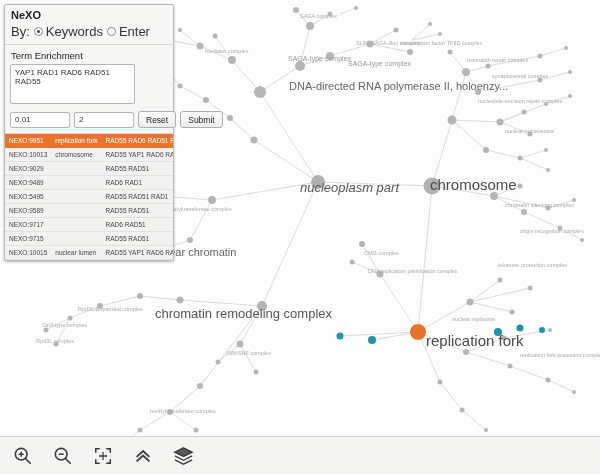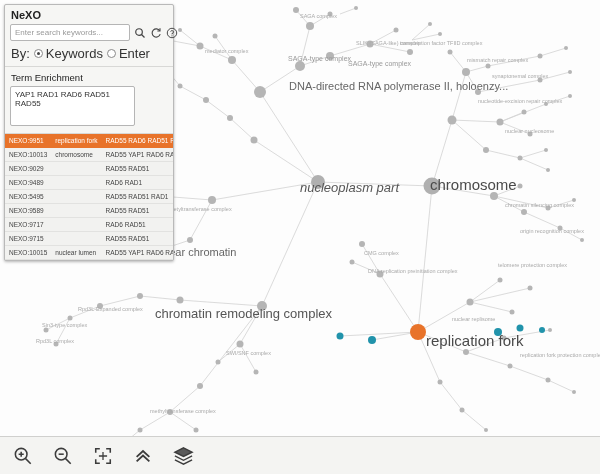--- a/index.html
+++ b/index.html
@@ -435,60 +435,44 @@
       <div class="node-label label-xs" style="left: 150px; top: 408px;">methyltransferase complex</div>
       <div class="node-label label-xs" style="left: 148px; top: 436px;">Set1C/COMPASS complex</div>
       <div class="node-label label-xs" style="left: 88px; top: 190px;">histone methyltransferase complex</div>
       <div class="node-label label-xs" style="left: 452px; top: 316px;">nuclear replisome</div>
       <div class="node-label label-xs" style="left: 520px; top: 352px;">replication fork protection complex</div>
     </div>
 
   <div id="panel">
     <div id="panel-title">NeXO</div>
 
-    <div class="search-row">
-      <input id="search-input" type="text" placeholder="Enter search keywords..." style="">
-      <div class="icon-btn">
-        <svg width="12" height="12" viewBox="0 0 16 16" fill="none" stroke="#444" stroke-width="1.6">
-          <circle cx="6.7" cy="6.7" r="4.4"></circle>
-            <path d="M10 10 L14 14"></path>
-        </svg>
-      </div>
-      <div class="icon-btn">
-        <svg width="12" height="12" viewBox="0 0 16 16" fill="none" stroke="#444" stroke-width="1.5">
-          <path d="M13 5 A5.5 5.5 0 1 0 13.6 9.6"></path>
-            <path d="M13.3 1.8 L13.3 5.3 L9.8 5.3"></path>
-        </svg>
-      </div>
-      <div class="icon-btn">
-        <svg width="12" height="12" viewBox="0 0 16 16" fill="none" stroke="#444" stroke-width="1.3">
-          <circle cx="8" cy="8" r="6.3"></circle>
-          <path d="M6.2 6.1 A1.9 1.9 0 1 1 8 8.6 L8 9.8" stroke-width="1.3"></path>
-          <circle cx="8" cy="11.8" r="0.75" fill="#444" stroke="none"></circle>
-        </svg>
-      </div>
-    </div>
 
     <div class="radio-row">
       <span>By:</span>
       <label class="radio-item">
         <span class="radio checked"></span>
         <span>Keywords</span>
       </label>
       <label class="radio-item">
         <span class="radio"></span>
         <span>Enter</span>
       </label>
     </div>
 
     <div class="divider"></div>
 
     <div class="section-title">Term Enrichment</div>
     <textarea id="term-area" style="">YAP1 RAD1 RAD6 RAD51 RAD55</textarea>
 
+    <div class="params-row">
+      <input class="param-input" type="text" id="pvalue-input" value="0.01" style="">
+      <input class="param-input wide" type="text" id="minsize-input" value="2" style="">
+      <button class="btn">Reset</button>
+      <button class="btn">Submit</button>
+    </div>
 
     <div id="results">
       <table class="res">
         <tbody id="res-body">
             <tr class="sel">
               <td class="c0">NEXO:9951</td>
               <td class="c1">replication fork</td>
               <td class="c2">RAD55 RAD6 RAD51 RAD1</td>
             </tr>
             <tr>

